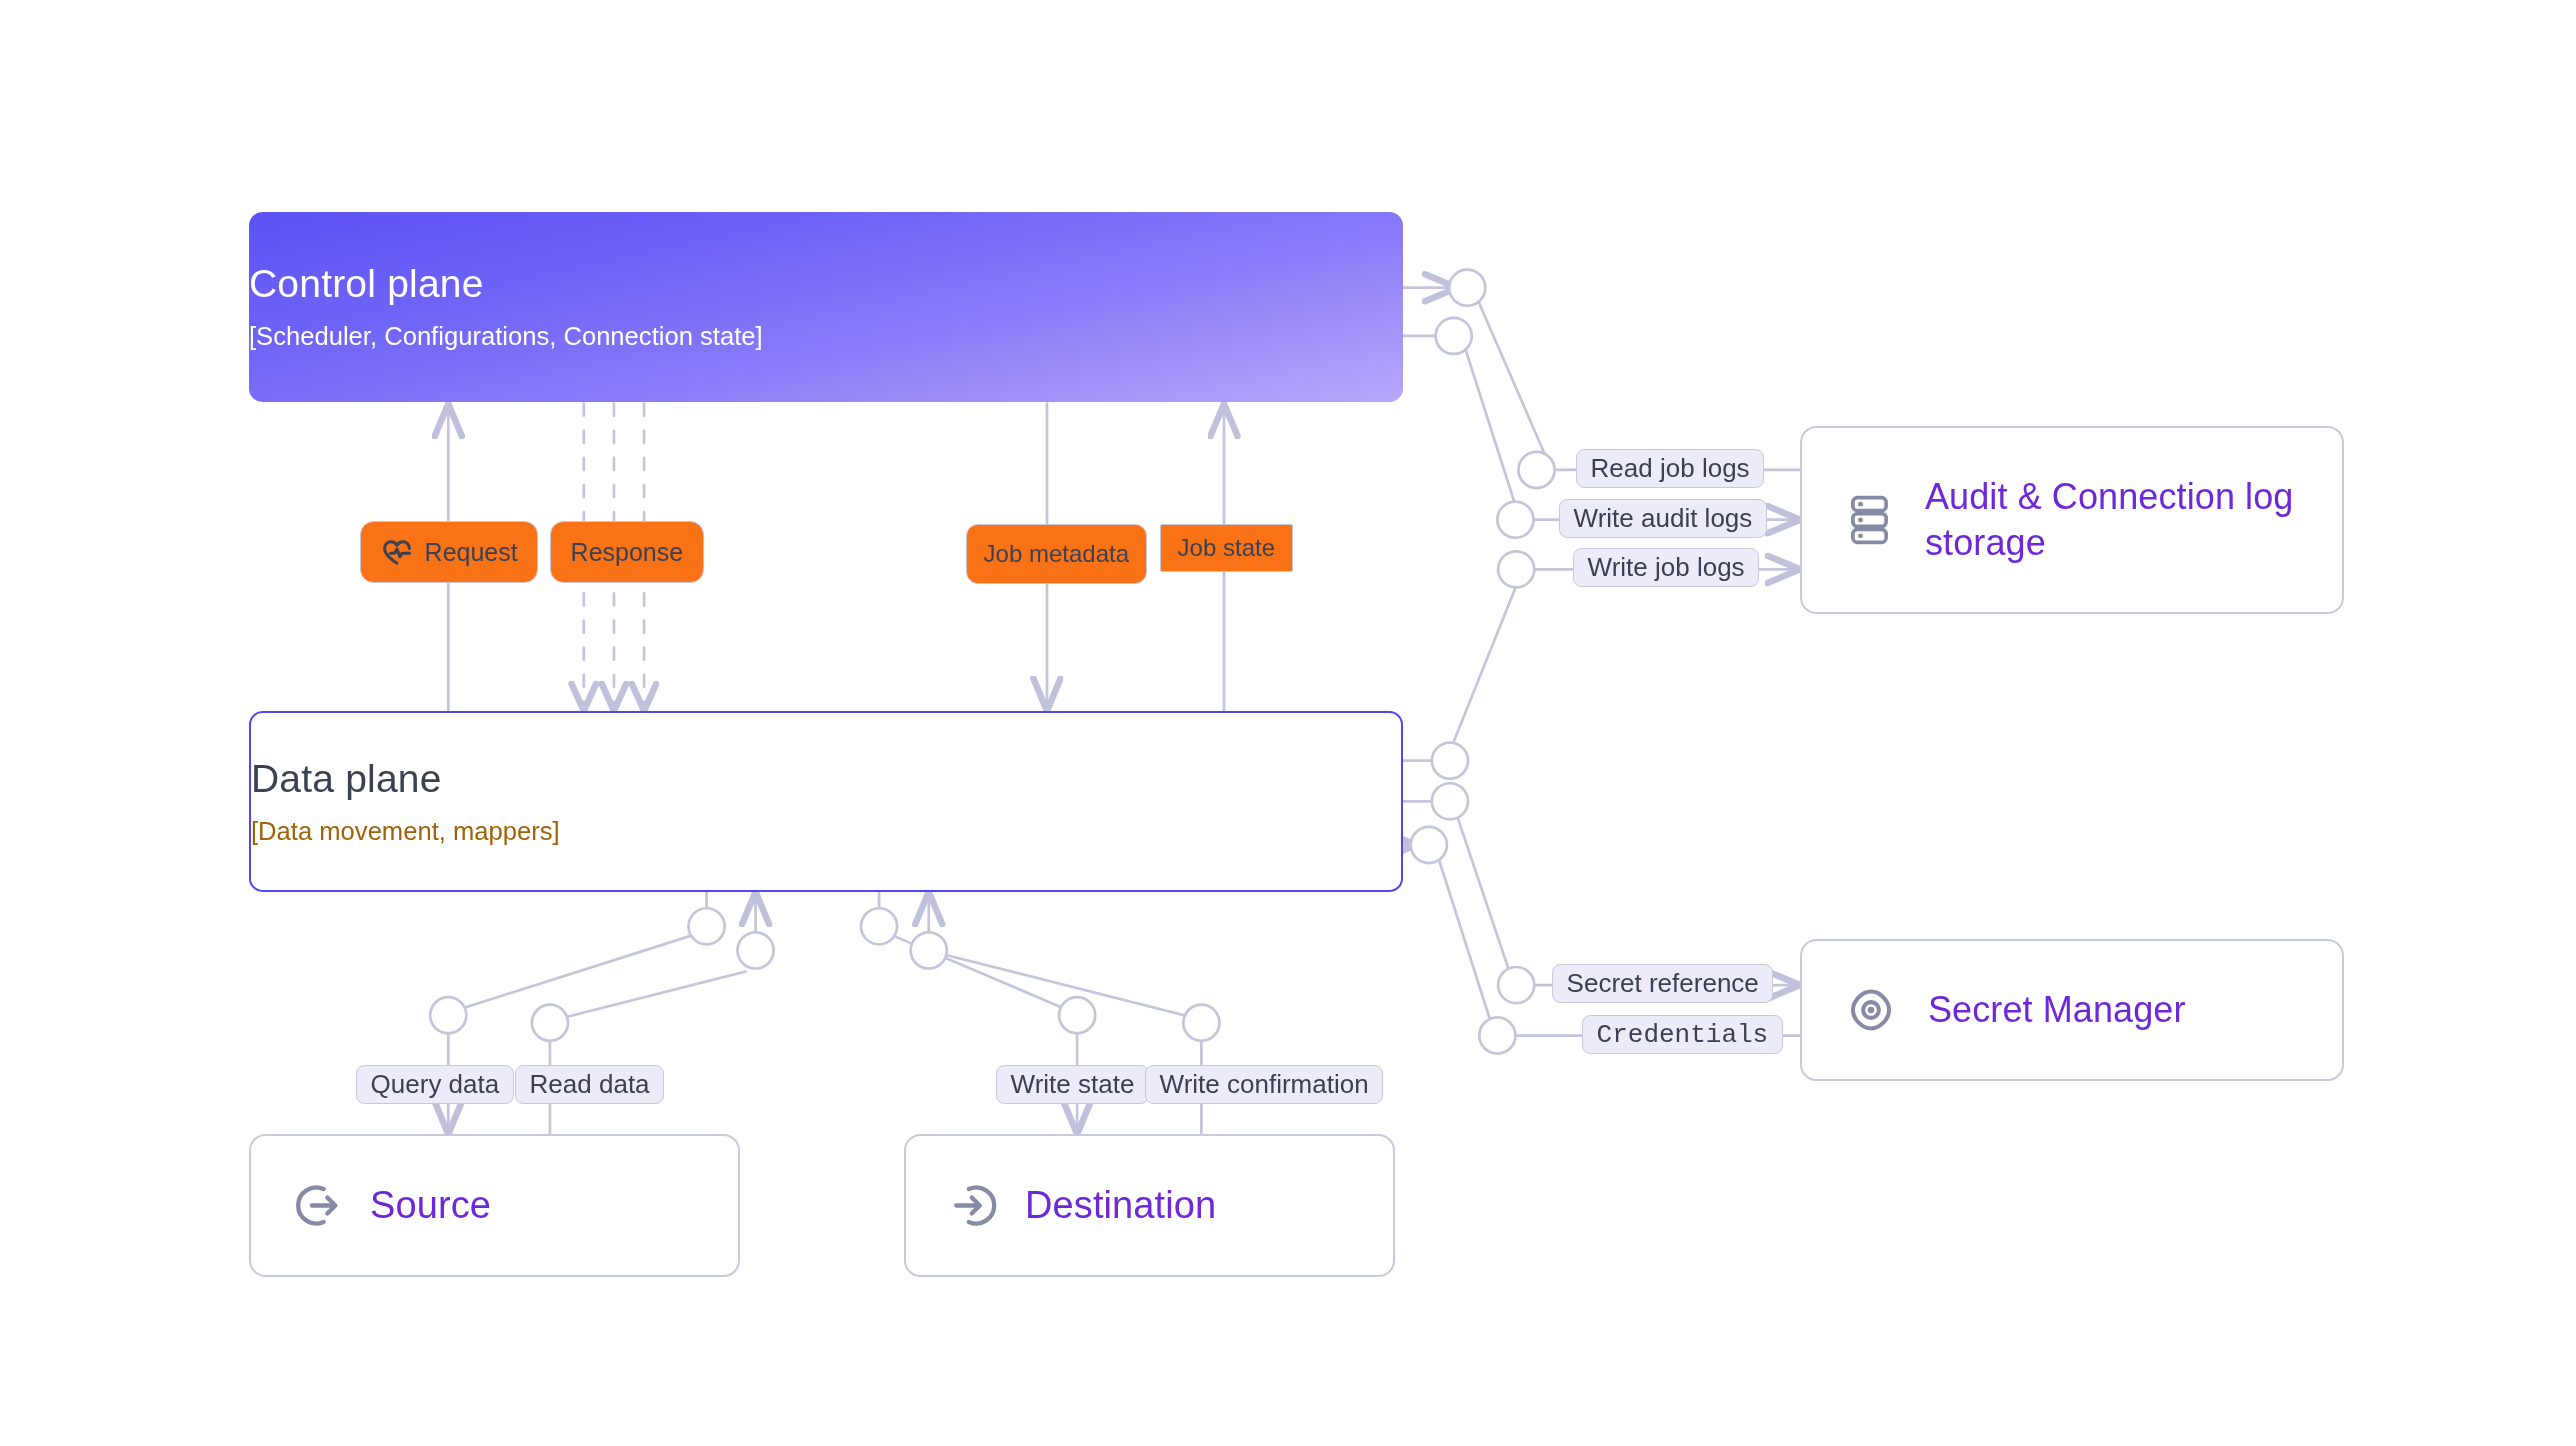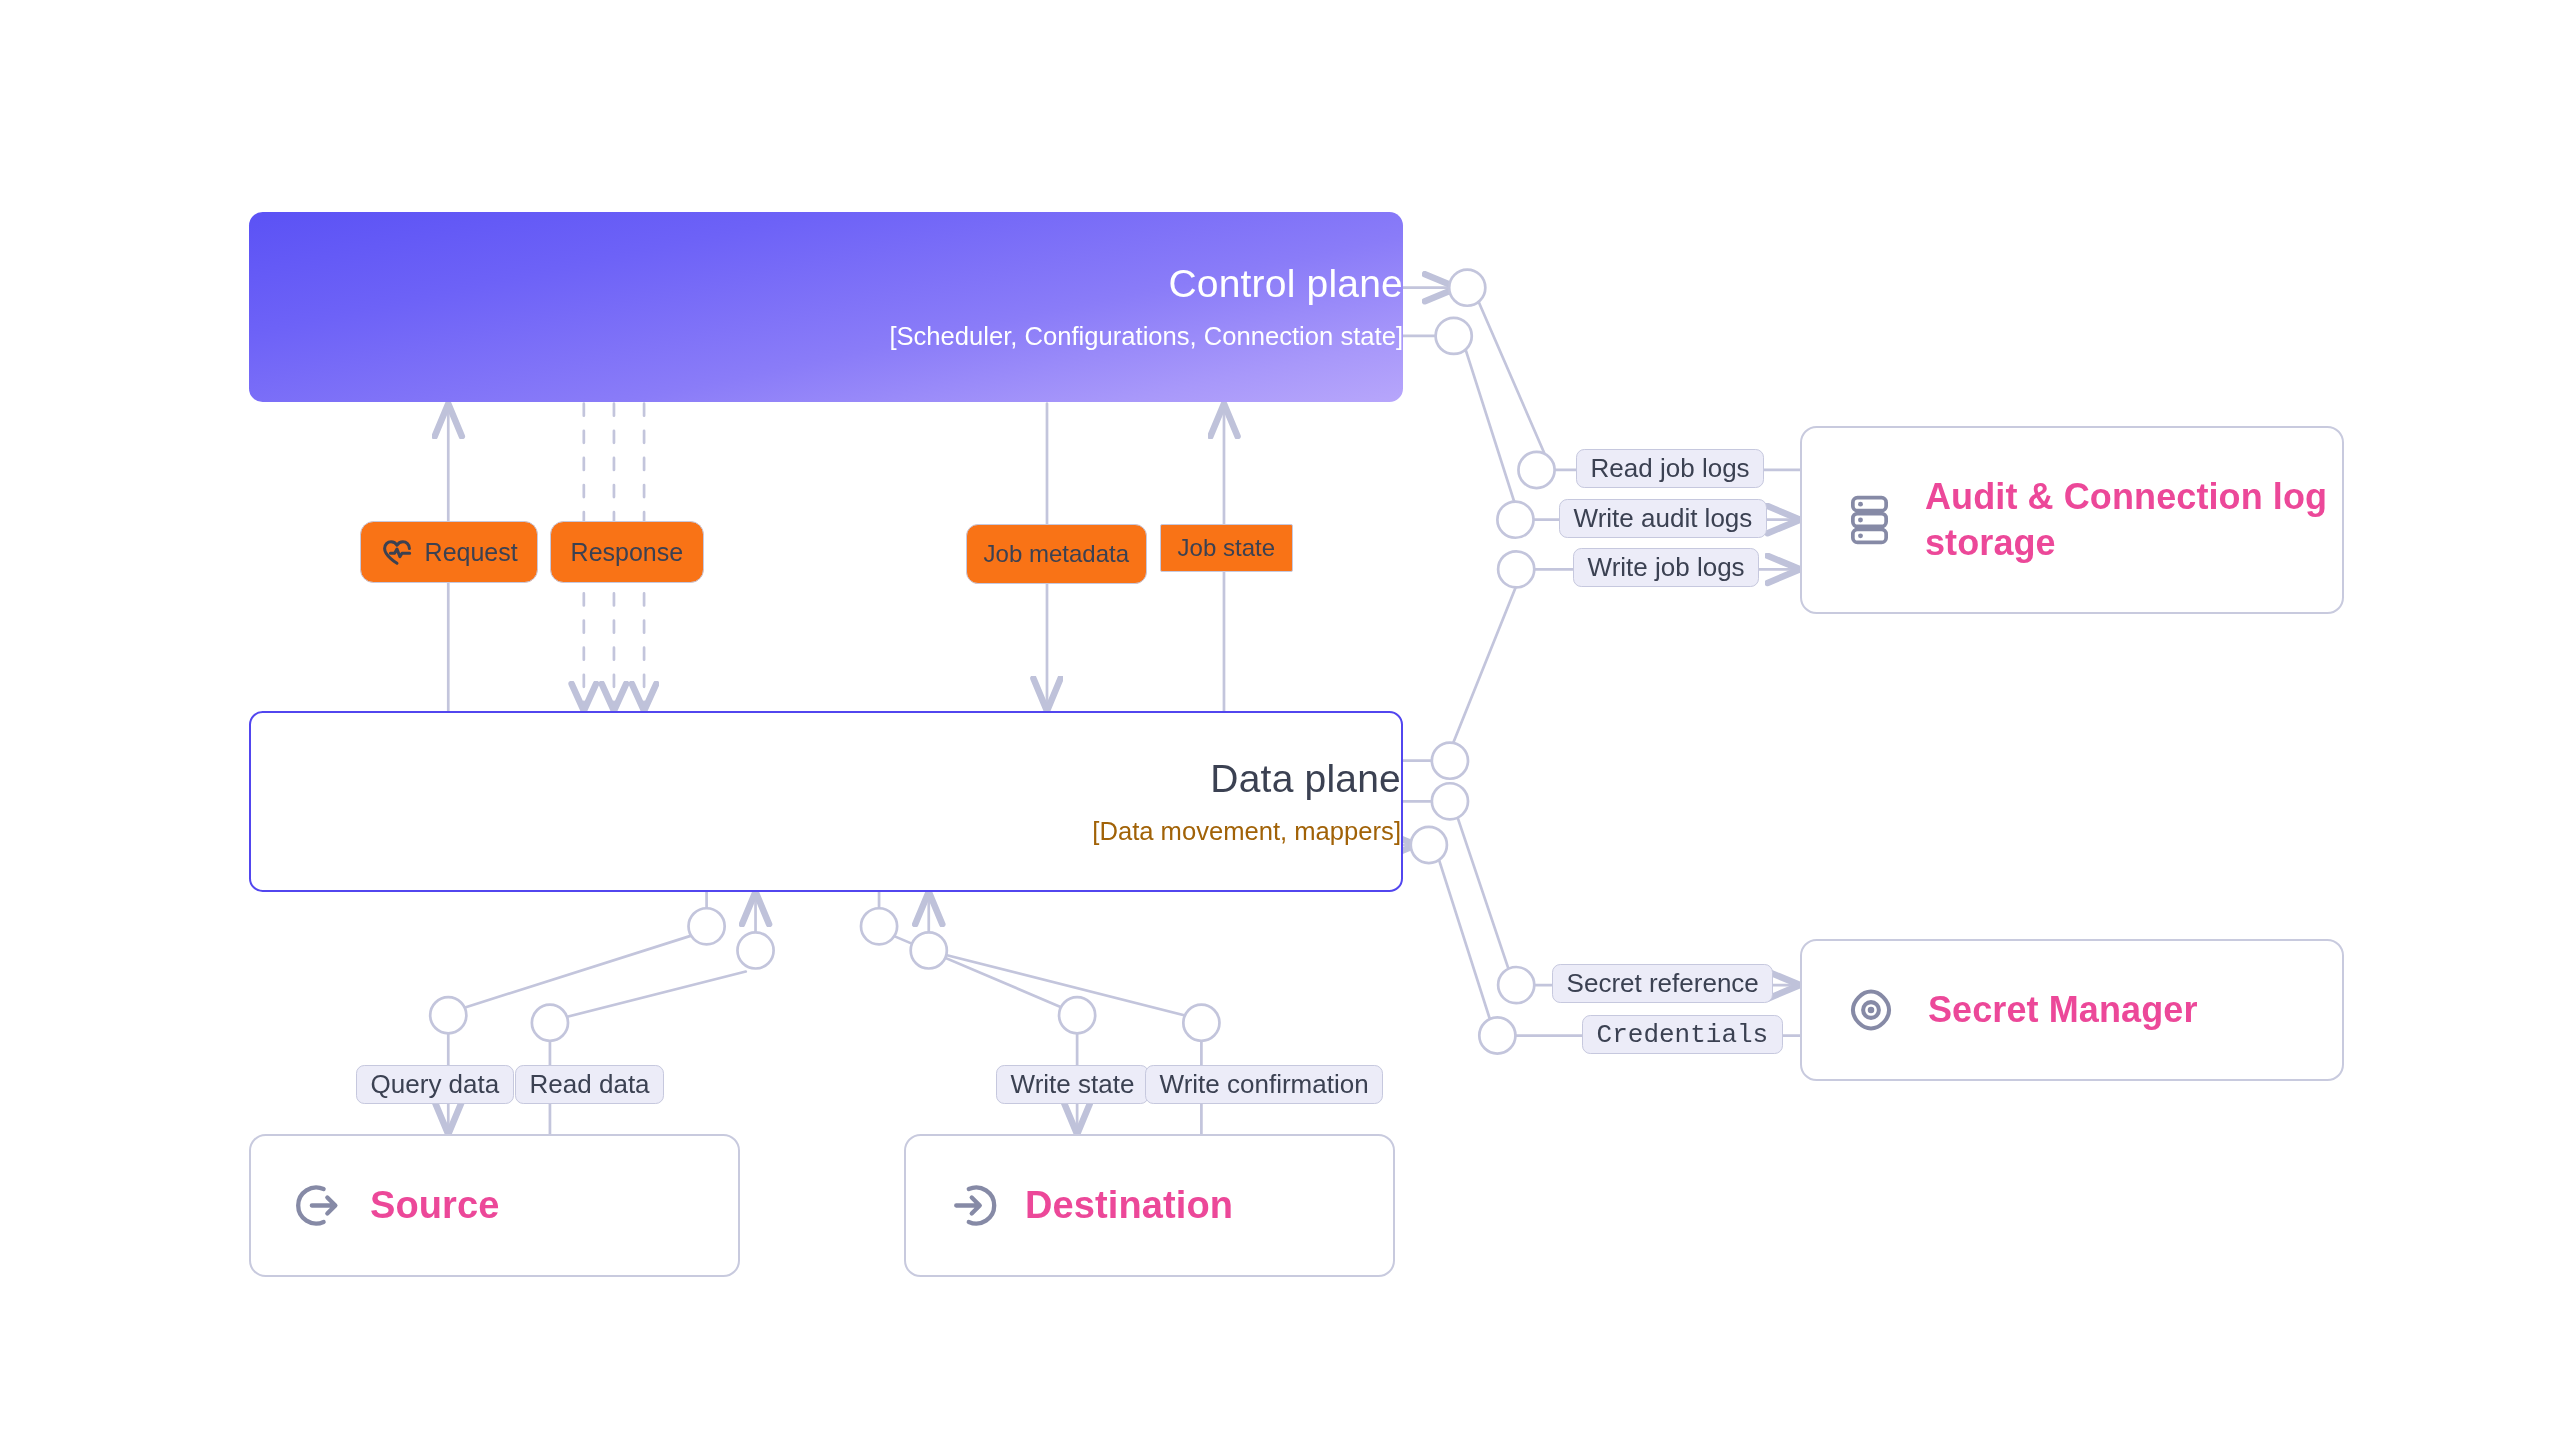--- a/index.html
+++ b/index.html
@@ -3,38 +3,38 @@
 <meta charset="utf-8">
 <style>
   html,body{margin:0;padding:0;background:#ffffff;}
   body{width:2576px;height:1446px;overflow:hidden;
        font-family:"Liberation Sans","DejaVu Sans",sans-serif;}
   #stage{position:relative;width:2576px;height:1446px;background:#fff;}
   svg.wires{position:absolute;left:0;top:0;width:2576px;height:1446px;overflow:visible;}
 
   
   .plane{position:absolute;border-radius:13.6px;display:flex;flex-direction:column;
-         align-items:flex-end;justify-content:center;box-sizing:border-box;}
+         align-items:flex-start;justify-content:center;box-sizing:border-box;}
   .plane .t1{font-size:39px;letter-spacing:0.2px;line-height:1.05;}
   .plane .t2{font-size:25.6px;line-height:1.05;margin-top:18px;}
 
   #control-plane{
     left:249px;top:212px;width:1154px;height:190px;
     background:linear-gradient(168deg,#5b52f5 0%,#6d62f7 28%,#8a7cf8 62%,#a898fa 86%,#b7a6fb 100%);
     color:#ffffff;}
   #data-plane{
     left:249px;top:711px;width:1154px;height:181px;
     background:#ffffff;border:2.3px solid #5246ef;color:#3a3f52;}
   #data-plane .t1{color:#3b4152;}
   #data-plane .t2{color:#a16207;}
 
   
   .card{position:absolute;background:#fff;border:2.3px solid #c8cade;border-radius:16.6px;
         display:flex;align-items:center;box-sizing:border-box;padding-left:44px;gap:32px;}
-  .card .ctitle{font-size:36px;color:#ec4899;line-height:1.28;letter-spacing:0.1px;font-weight:bold;}
+  .card .ctitle{font-size:36px;color:#6d28d9;line-height:1.28;letter-spacing:0.1px;}
   #audit-card{left:1800px;top:426px;width:544px;height:188px;}
   #secret-card{left:1800px;top:939px;width:544px;height:142px;}
   #source-card{left:249px;top:1134px;width:491px;height:143px;}
   #dest-card{left:904px;top:1134px;width:491px;height:143px;}
   #source-card .ctitle,#dest-card .ctitle{font-size:38px;}
   #source-card,#dest-card{padding-left:42px;gap:26px;}
 
   
   .pill{position:absolute;box-sizing:border-box;display:flex;align-items:center;
         justify-content:center;gap:12px;border-radius:10.5px;white-space:nowrap;

